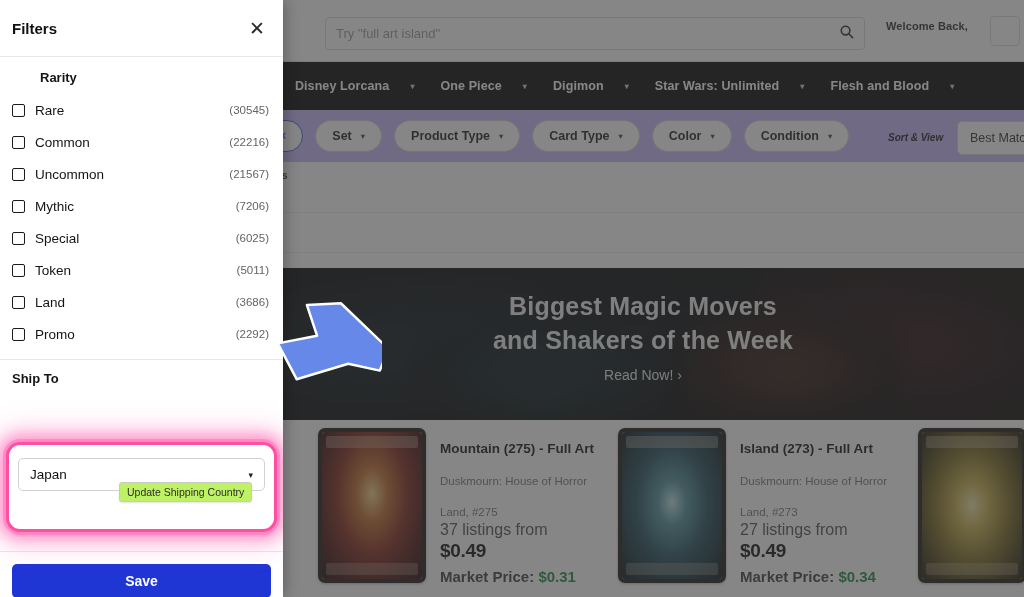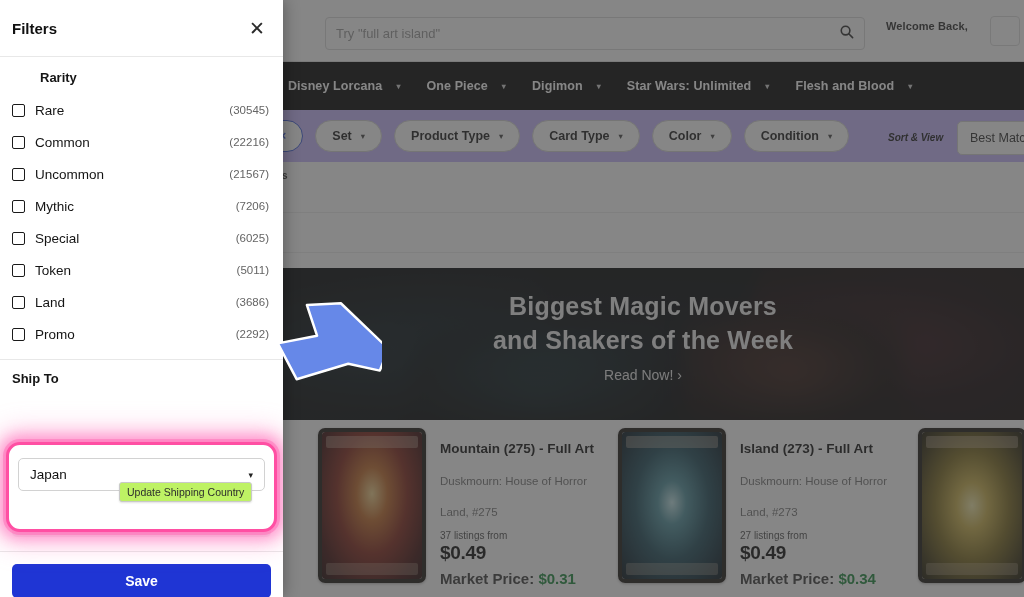--- a/index.html
+++ b/index.html
@@ -40,21 +40,21 @@
     border: 1px solid #ddd; border-radius: 4px;
   }
 
   .bg-nav {
     position: absolute; left: 0; top: 62px; width: 1024px; height: 48px;
     background: #000000;
     display: flex; align-items: center; gap: 26px; padding-left: 236px;
     white-space: nowrap; overflow: hidden;
   }
   .bg-nav .navitem {
-    display: flex; align-items: center; gap: 14px;
+    display: flex; align-items: center; gap: 21px;
     font-size: 12.5px; font-weight: 700; color: #ffffff; letter-spacing: .1px;
   }
   .bg-nav .navitem .chev { font-size: 8px; color: #cfcfcf; }
 
   .bg-chips {
     position: absolute; left: 0; top: 110px; width: 1024px; height: 52px;
     background: #c4b5fd;
     display: flex; align-items: center; gap: 12px; padding-left: 262px;
     white-space: nowrap; overflow: hidden;
   }
@@ -148,21 +148,21 @@
   .art-plains  { background: radial-gradient(ellipse at 50% 50%, #efe6a8 0%, #c8ae4a 22%, #7c6a20 52%, #3a3210 82%, #191607 100%); }
 
   .pinfo { padding-top: 12px; width: 170px; }
   .pinfo .pname {
     font-size: 13.5px; font-weight: 700; color: #111; line-height: 1.32;
     margin-bottom: 8px;
   }
   .pinfo .pset, .pinfo .pnum {
     font-size: 11.5px; color: #757575; line-height: 1.35; margin-top: 16px;
   }
-  .pinfo .plistings { font-size: 10px; color: #4f4f4f; margin-top: 9px; }
+  .pinfo .plistings { font-size: 16px; color: #4f4f4f; }
   .pinfo .pprice { font-size: 19px; font-weight: 700; color: #0d0d0d; margin-top: 1px; letter-spacing:-.3px; }
   .pinfo .pmarket { font-size: 15px; color: #3c3c3c; margin-top: 6px; font-weight:600;}
   .pinfo .pmarket b { color: #1f8a3e; font-weight: 700; }
 
   
   .dim { position: absolute; left: 0; top: 0; width: 1024px; height: 597px;
          background: rgba(60,60,60,.62); }
 
   
   .drawer {

